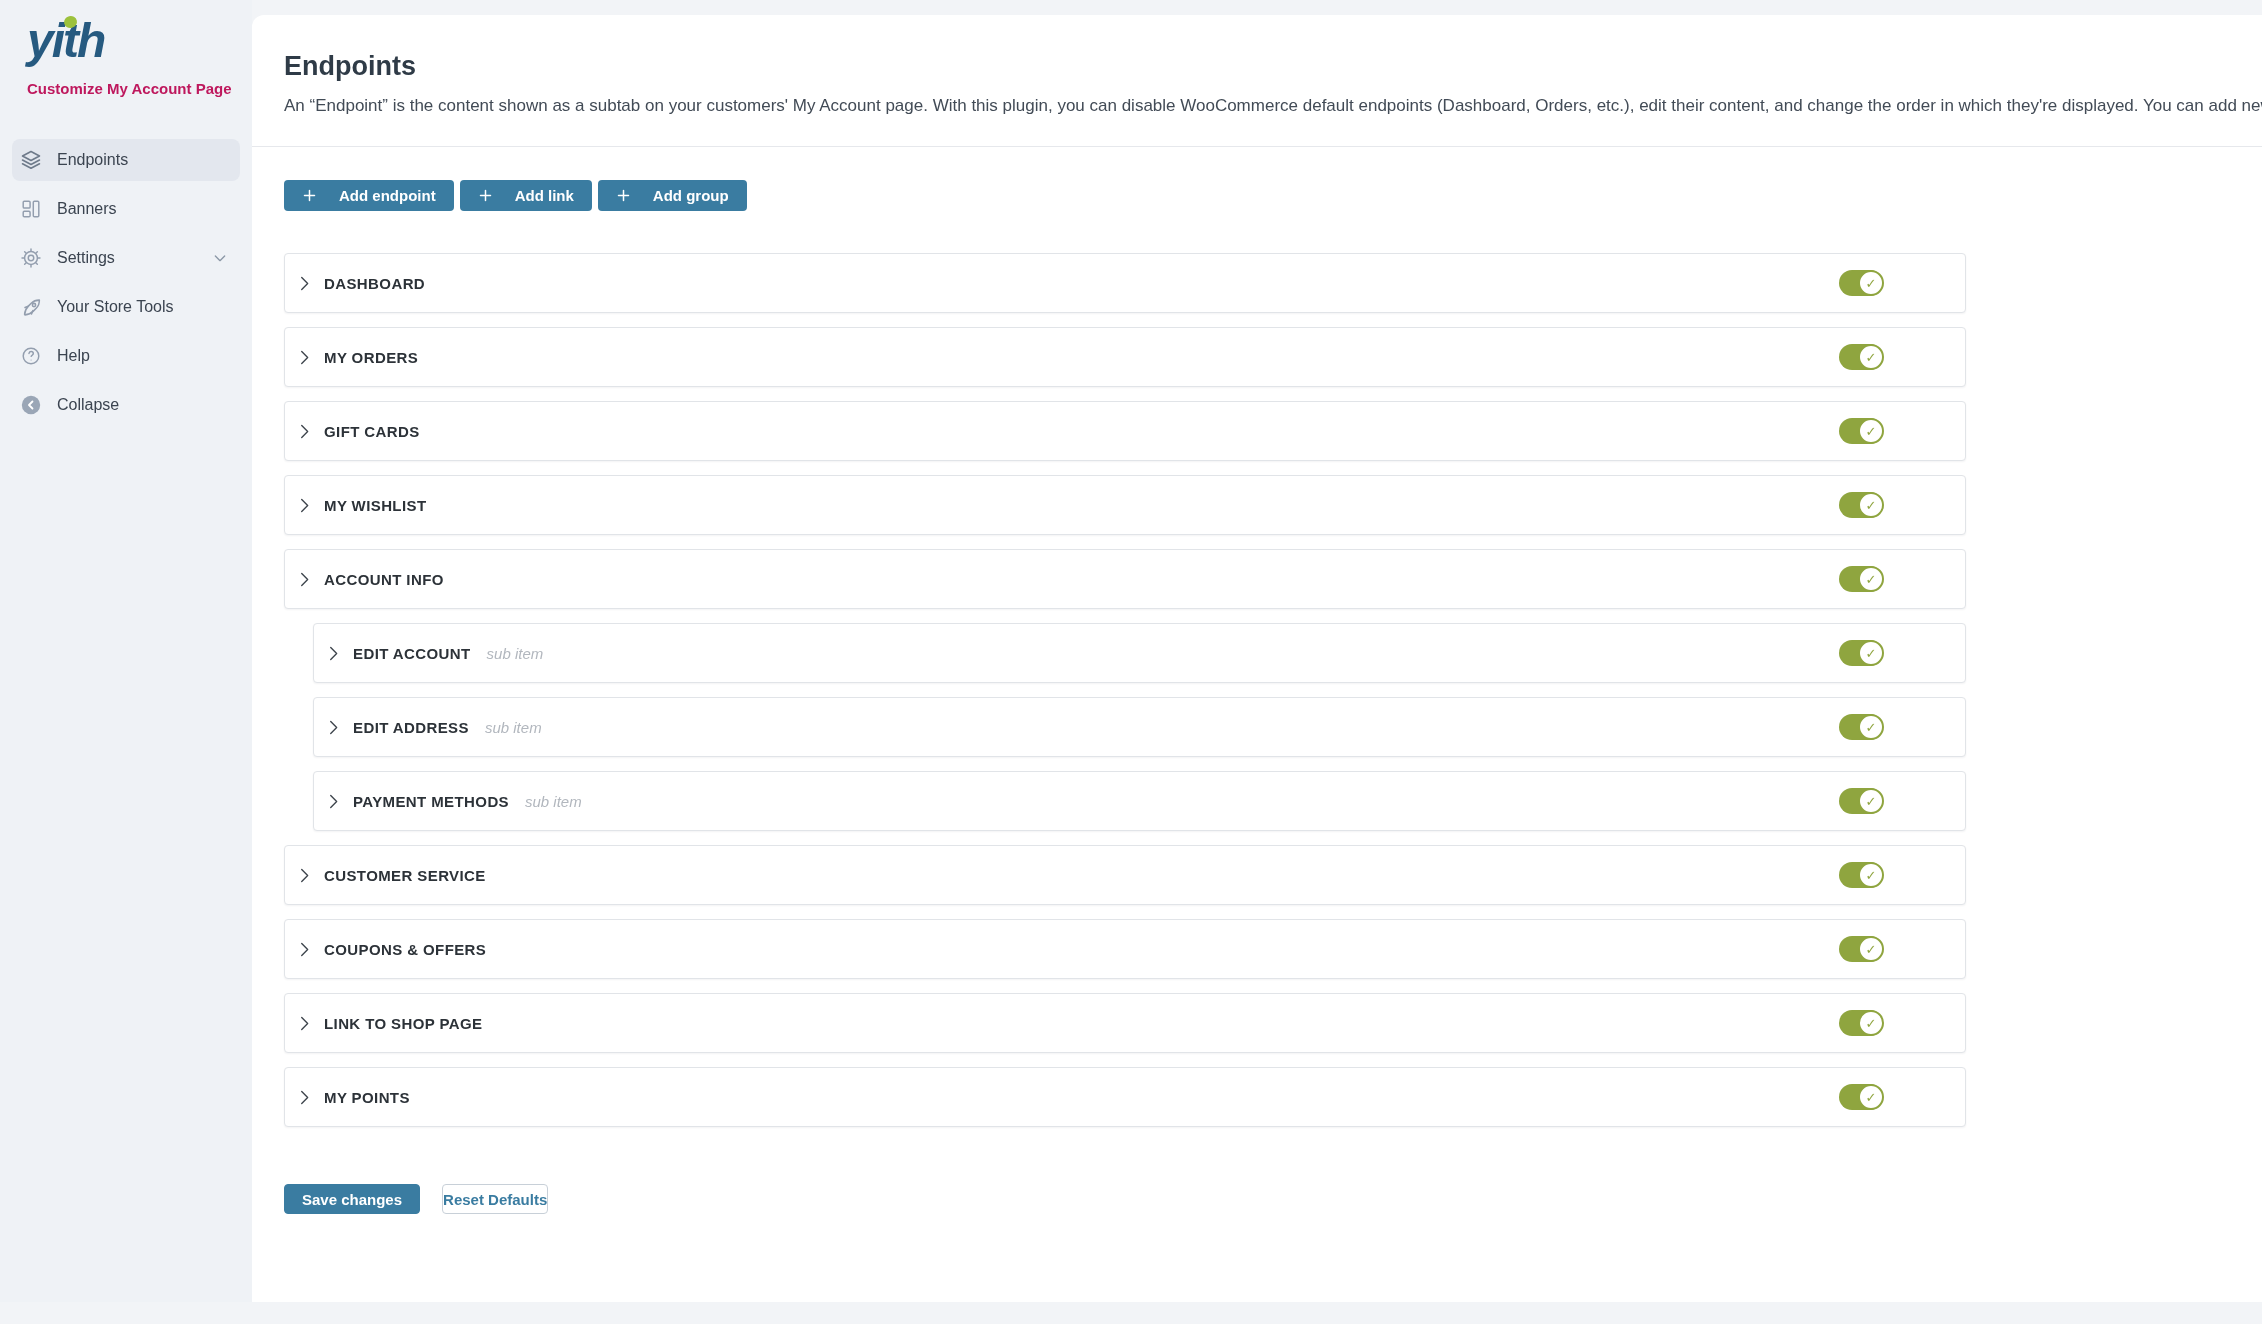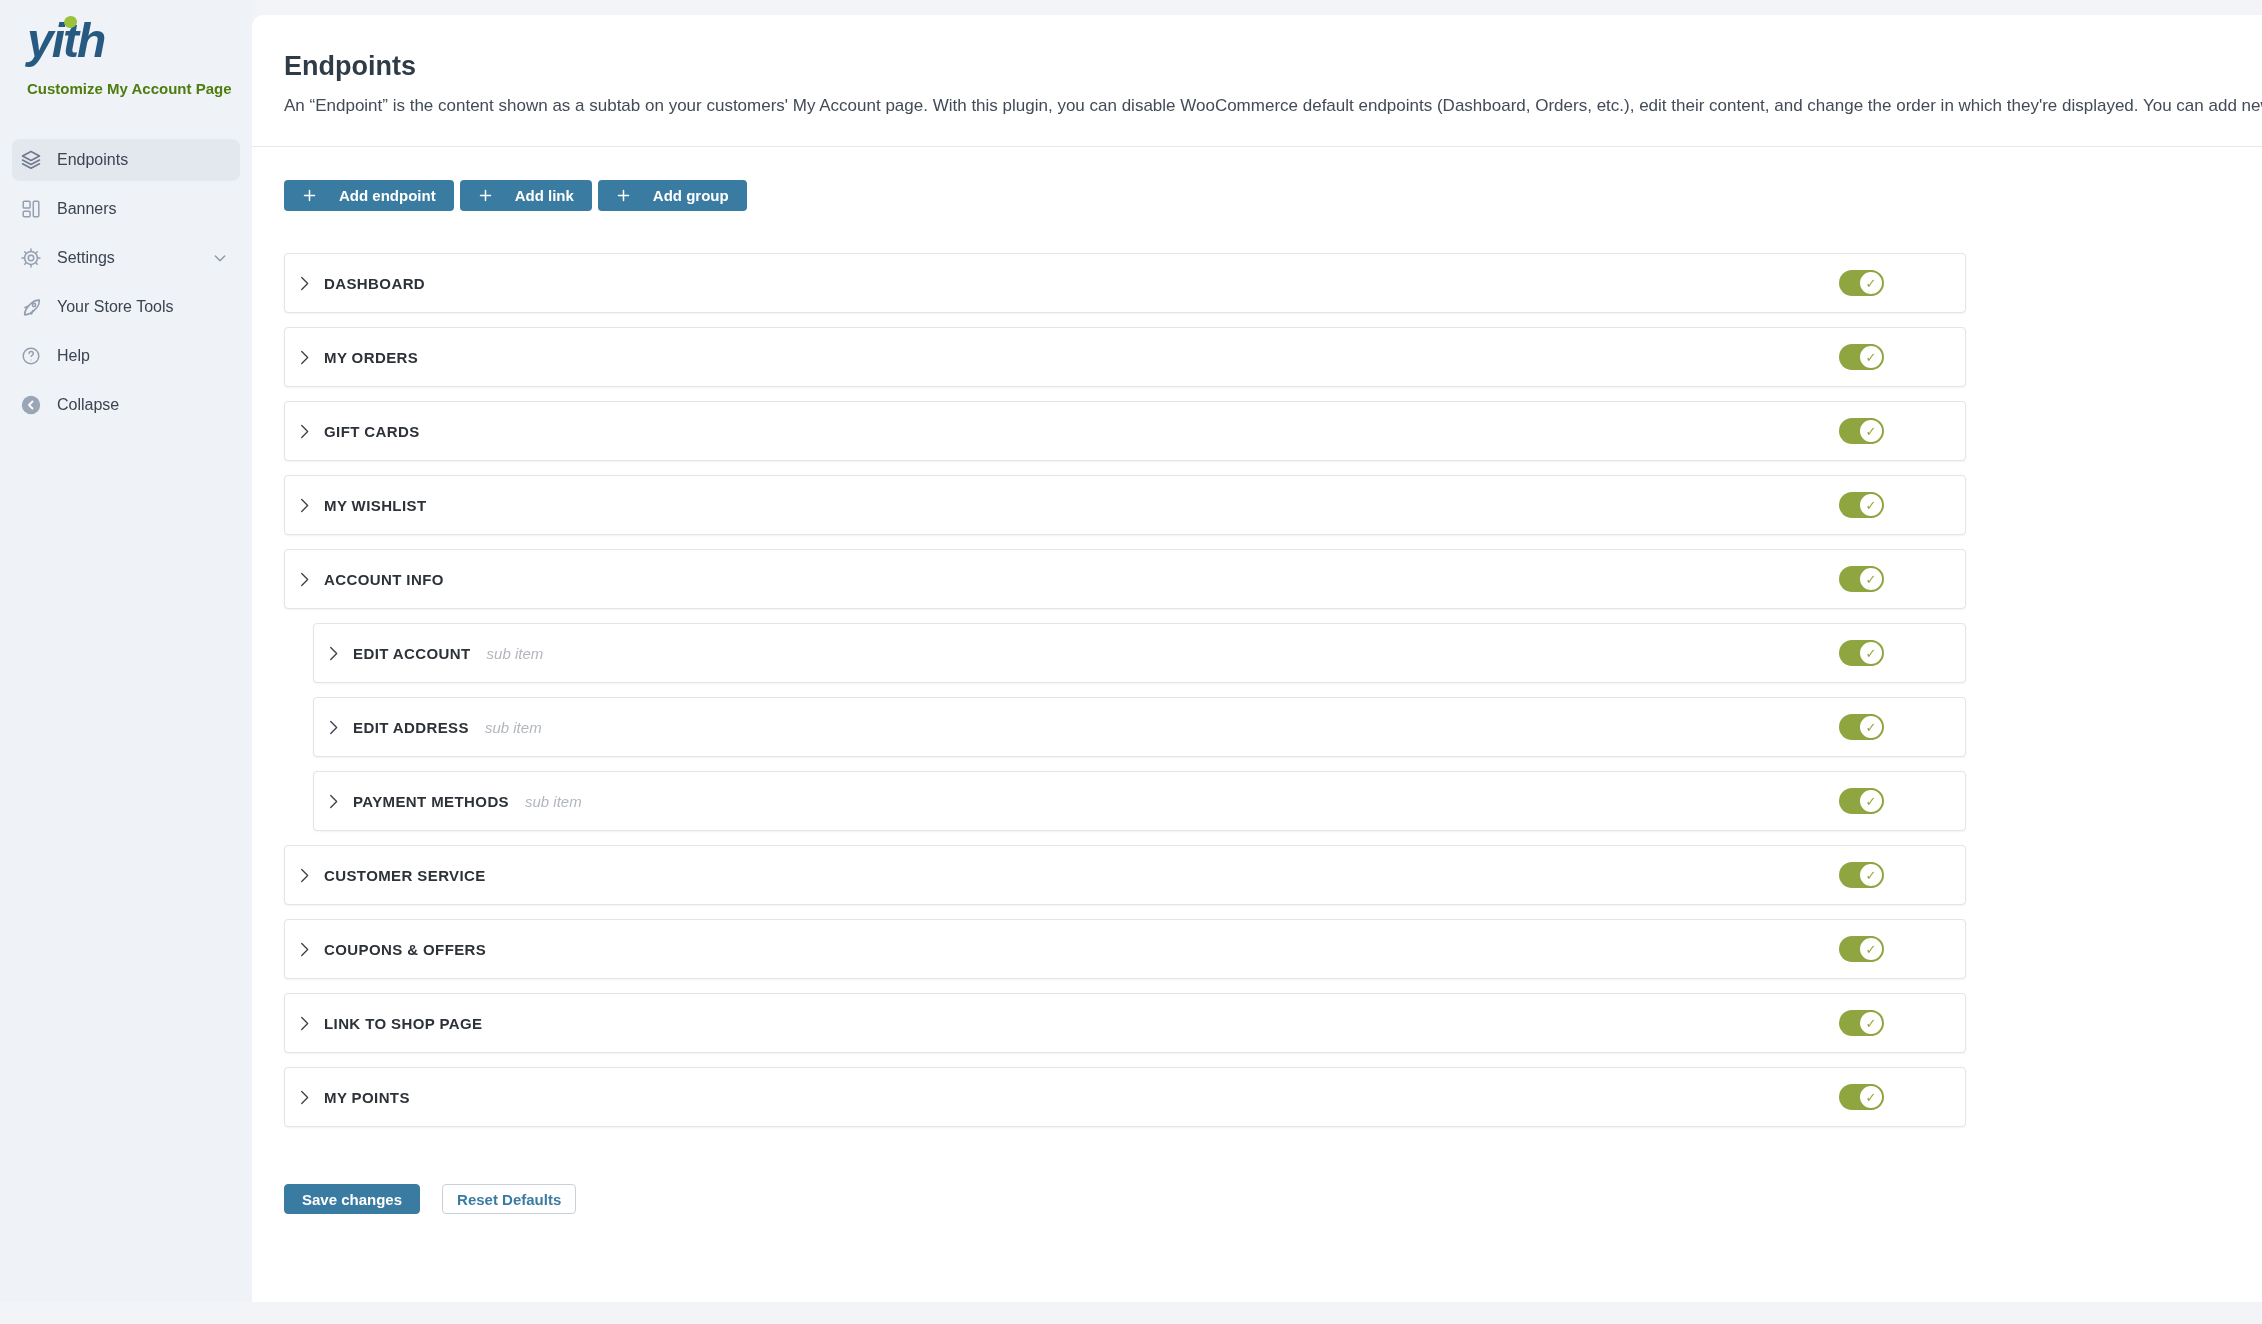--- a/index.html
+++ b/index.html
@@ -5,21 +5,21 @@
   html,body{margin:0;padding:0;background:#f2f4f7;}
   .page{position:relative;width:2262px;height:1324px;background:#f2f4f7;overflow:hidden;
         font-family:"Liberation Sans",sans-serif;-webkit-font-smoothing:antialiased;}
   
   .sidebar{position:absolute;left:0;top:0;width:252px;height:1302px;background:#eff2f6;box-sizing:border-box;}
   .logo{position:relative;margin:12px 0 0 27px;width:130px;height:60px;}
   .logo-text{font-family:Liberation Sans, sans-serif;font-style:italic;font-weight:bold;font-size:48px;
              line-height:58px;color:#265a80;letter-spacing:-2px;}
   .logo-dot{position:absolute;left:37px;top:4px;width:13px;height:12px;background:#9cc13c;border-radius:50%;
             transform:rotate(-14deg);}
-  .subtitle{margin:8px 0 0 27px;font-size:15px;font-weight:bold;color:#4d7c0f;}
+  .subtitle{margin:8px 0 0 27px;font-size:15px;font-weight:bold;color:#be185d;}
   .nav{margin-top:42px;padding:0 12px;}
   .nav-item{display:flex;align-items:center;height:42px;margin-bottom:7px;border-radius:8px;
             padding:0 12px 0 7px;cursor:pointer;box-sizing:border-box;}
   .nav-item.active{background:#e3e7ee;}
   .ico{width:24px;height:24px;display:flex;align-items:center;justify-content:center;margin-right:14px;flex:none;}
   .ico svg{display:block;}
   .nav-item.active .ico svg *{stroke:#6e7a8a;}
   .nav-label{font-size:16px;color:#3b4450;}
   .nav-caret{margin-left:auto;display:flex;align-items:center;}
   
@@ -47,21 +47,21 @@
   .toggle.off{background:#e5eaf1;}
   .knob{position:absolute;top:0;width:26px;height:26px;border-radius:50%;background:#fff;box-sizing:border-box;
         display:flex;align-items:center;justify-content:center;font-size:13px;font-weight:bold;line-height:1;
         font-family:"DejaVu Sans",sans-serif;}
   .toggle.on .knob{right:-1px;border:2px solid #8fa53f;color:#8fa53f;}
   .toggle.off .knob{left:-1px;border:2px solid #e0e6ed;color:#97a3b0;box-shadow:0 1px 2px rgba(0,0,0,.12);}
   
   .footer{margin:57px 0 0 32px;display:flex;gap:22px;}
   .btn-save{height:30px;padding:0 17px;background:#3a7ca1;color:#fff;border:1px solid #3a7ca1;border-radius:4px;
             font-size:15px;font-weight:bold;font-family:inherit;cursor:pointer;}
-  .btn-reset{height:30px;padding:0 14px;background:#fff;color:#3a7ca1;border:1px solid #c8d0d8;border-radius:4px;
+  .btn-reset{height:30px;padding:0 0;background:#fff;color:#3a7ca1;border:1px solid #c8d0d8;border-radius:4px;
              font-size:15px;font-weight:bold;font-family:inherit;cursor:pointer;}
 </style>
 </head>
 <body>
 
 <div class="page">
 
   <aside class="sidebar">
     <div class="logo">
       <span class="logo-text">yith</span>

